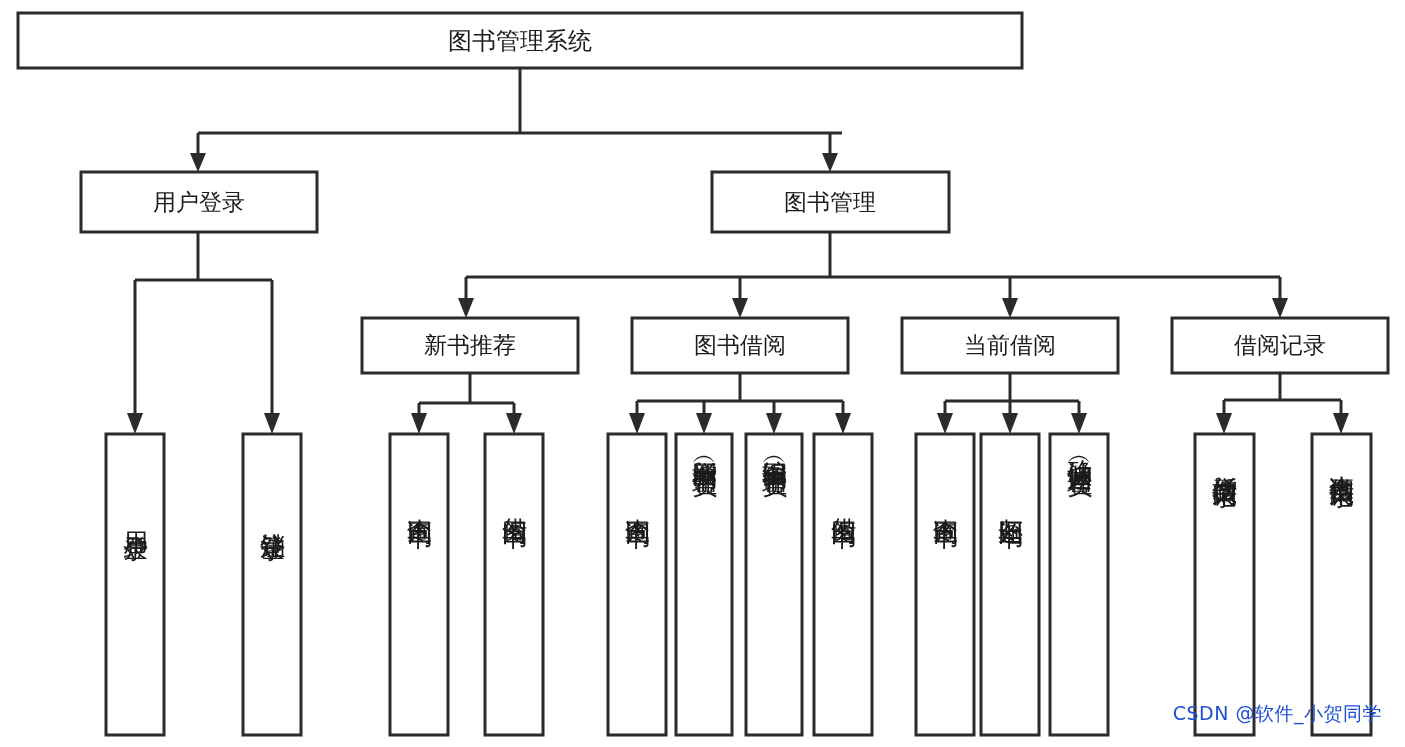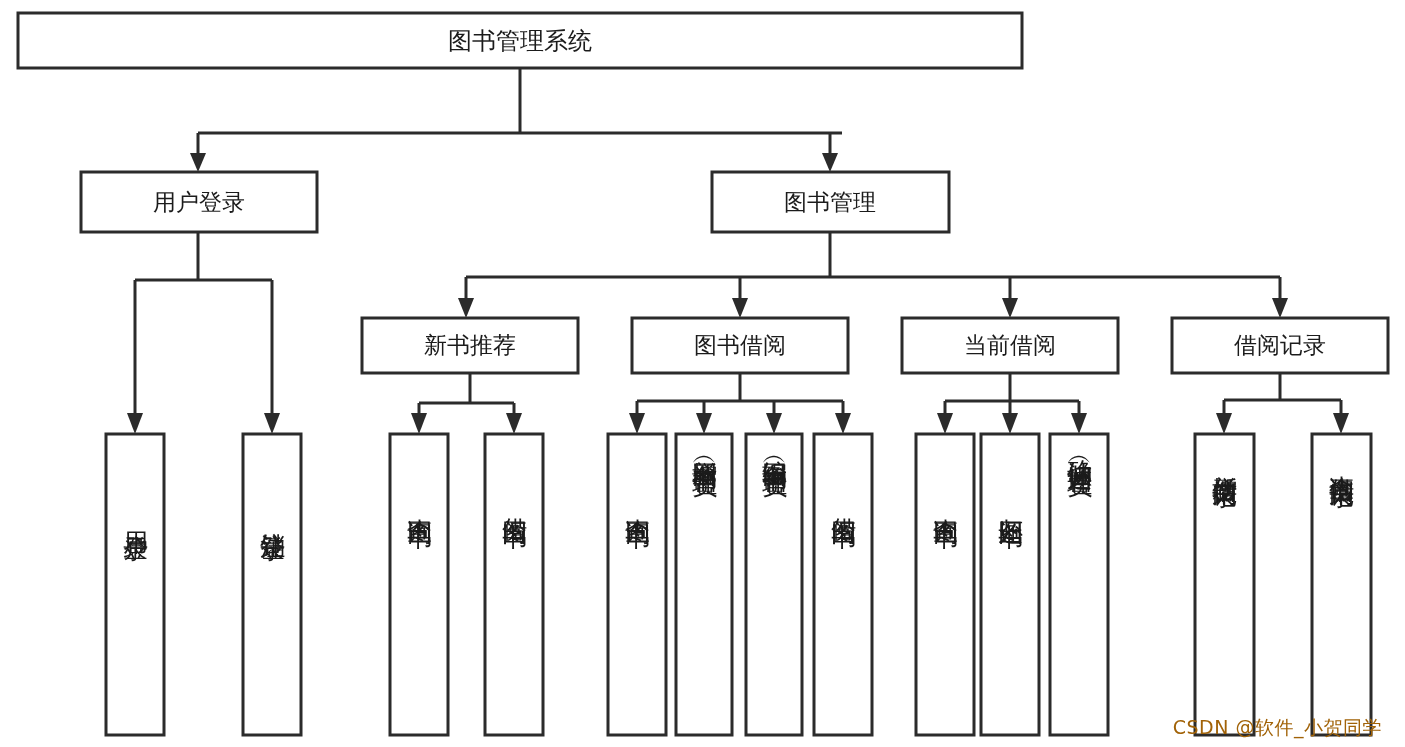--- a/index.html
+++ b/index.html
@@ -69,24 +69,24 @@
     letter-spacing: 2px;
     color: #1b1b1b;
     white-space: nowrap;
     text-align: center;
     transform: translateX(-50%);
     pointer-events: none;
   }
   #watermark {
     position: absolute;
     right: 14px;
-    bottom: 6px;
+    bottom: 20px;
     font-family: "DejaVu Sans", "Liberation Sans", sans-serif;
     font-size: 19px;
-    color: #a16207;
+    color: #1d4ed8;
     letter-spacing: 0.5px;
     white-space: nowrap;
     margin-left: 16px;
   }
 </style>
 </head>
 <body>
 
 <div id="diagram-root">
 

